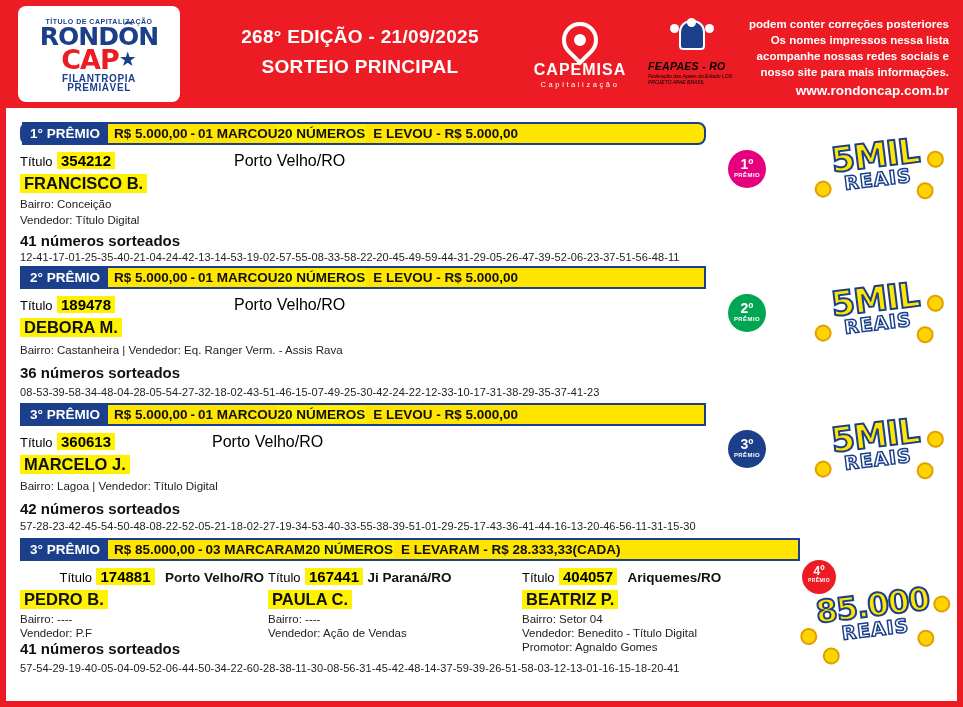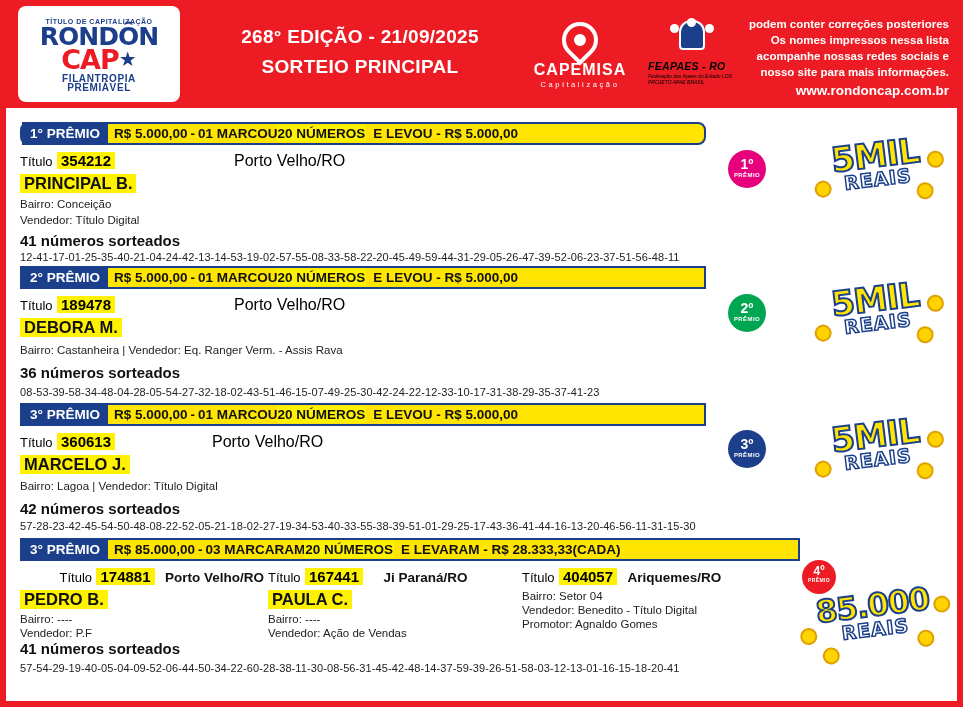--- a/index.html
+++ b/index.html
@@ -334,21 +334,21 @@
       <span>01 MARCOU</span>
       <span class="mark">20 NÚMEROS</span>
       <span style="padding-left:8px;">E LEVOU - R$ 5.000,00</span>
     </div>
 
     <div class="row" style="left:14px; top:44px;">
       <span class="tit-label">Título</span>
       <span class="hlt">354212</span>
     </div>
     <div class="row" style="left:228px; top:44px;">Porto Velho/RO</div>
-    <div class="row" style="left:14px; top:66px;"><span class="winner">PRINCIPAL B.</span></div>
+    <div class="row" style="left:14px; top:66px;"><span class="winner">FRANCISCO B.</span></div>
     <div class="row small" style="left:14px; top:90px;">Bairro: Conceição</div>
     <div class="row small" style="left:14px; top:106px;">Vendedor: Título Digital</div>
     <div class="row count" style="left:14px; top:124px;">41 números sorteados</div>
     <div class="row nums" style="left:14px; top:143px;">12-41-17-01-25-35-40-21-04-24-42-13-14-53-19-02-57-55-08-33-58-22-20-45-49-59-44-31-29-05-26-47-39-52-06-23-37-51-56-48-11</div>
 
     <div class="medal m1" style="left:722px; top:42px;">
       <span class="mn">1º</span>
       <span class="mt">PRÊMIO</span>
     </div>
 
@@ -441,33 +441,34 @@
       </div>
       <div style="margin-top:4px;"><span class="winner">PEDRO B.</span></div>
       <div class="small" style="margin-top:4px;">Bairro: ----</div>
       <div class="small" style="margin-top:2px;">Vendedor: P.F</div>
     </div>
 
     <div class="col" style="left:262px; top:460px; width:250px;">
       <div style="white-space:nowrap;">
         <span class="tit-label">Título</span>
         <span class="hlt">167441</span>
-        <span class="city" style="margin-left:16px;">Ji Paraná/RO</span>
+        <span class="city" style="margin-left:0;">Ji Paraná/RO</span>
       </div>
       <div style="margin-top:4px;"><span class="winner">PAULA C.</span></div>
       <div class="small" style="margin-top:4px;">Bairro: ----</div>
       <div class="small" style="margin-top:2px;">Vendedor: Ação de Vendas</div>
     </div>
 
     <div class="col" style="left:516px; top:460px; width:268px;">
       <div style="white-space:nowrap;">
         <span class="tit-label">Título</span>
         <span class="hlt">404057</span>
         <span class="city" style="margin-left:6px;">Ariquemes/RO</span>
       </div>
+      <div style="margin-top:4px;"><span class="winner">BEATRIZ P.</span></div>
       <div class="small" style="margin-top:4px;">Bairro: Setor 04</div>
       <div class="small" style="margin-top:2px;">Vendedor: Benedito - Título Digital</div>
       <div class="small" style="margin-top:2px;">Promotor: Agnaldo Gomes</div>
     </div>
 
     <div class="medal m4" style="left:796px; top:452px; width:34px; height:34px; padding-top:5px;">
       <span class="mn" style="font-size:12px;">4º</span>
       <span class="mt" style="font-size:5px;">PRÊMIO</span>
     </div>
 

